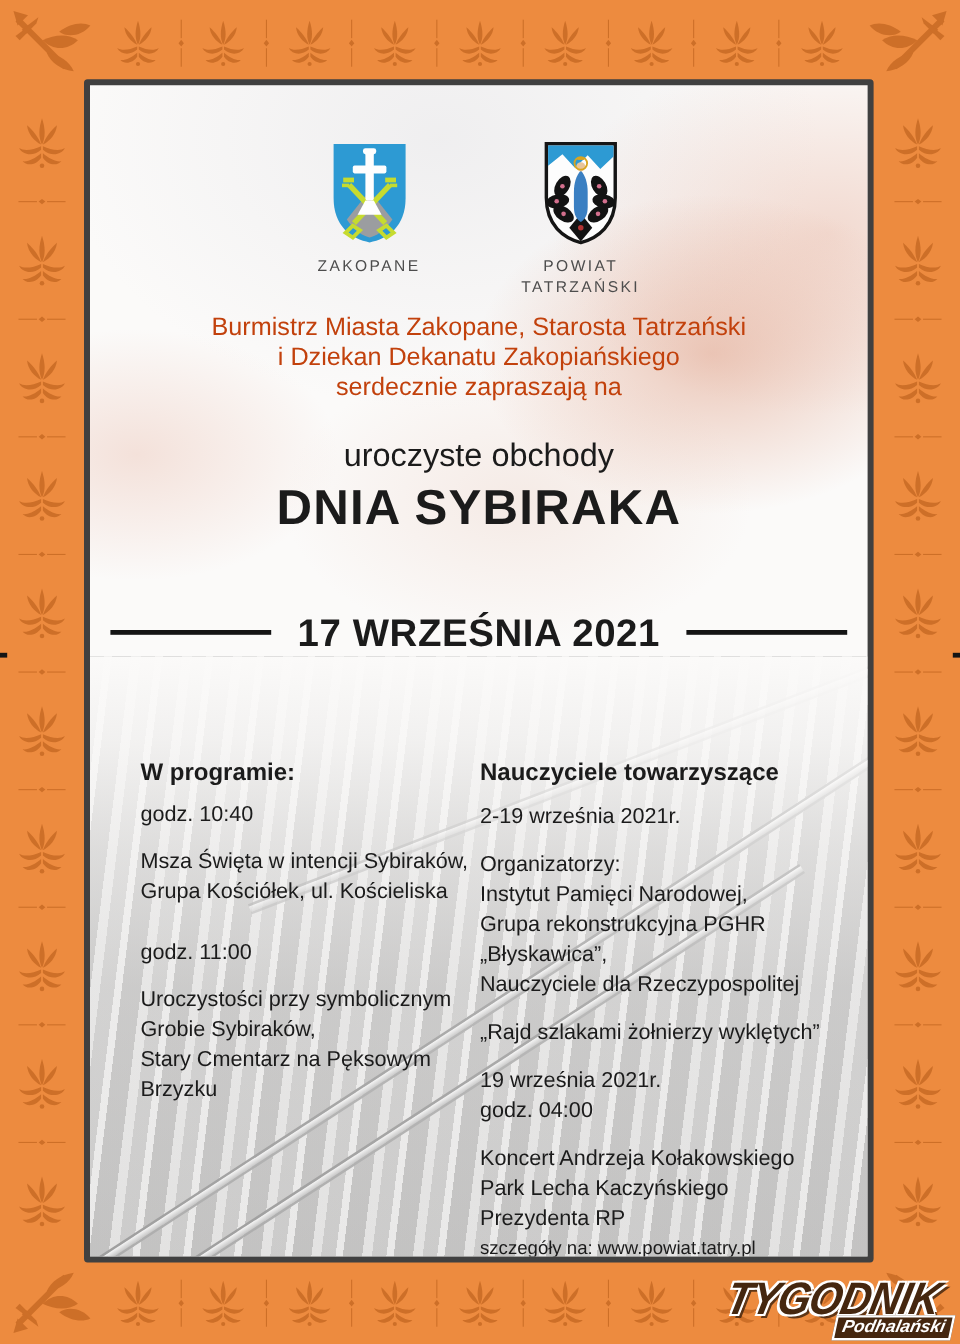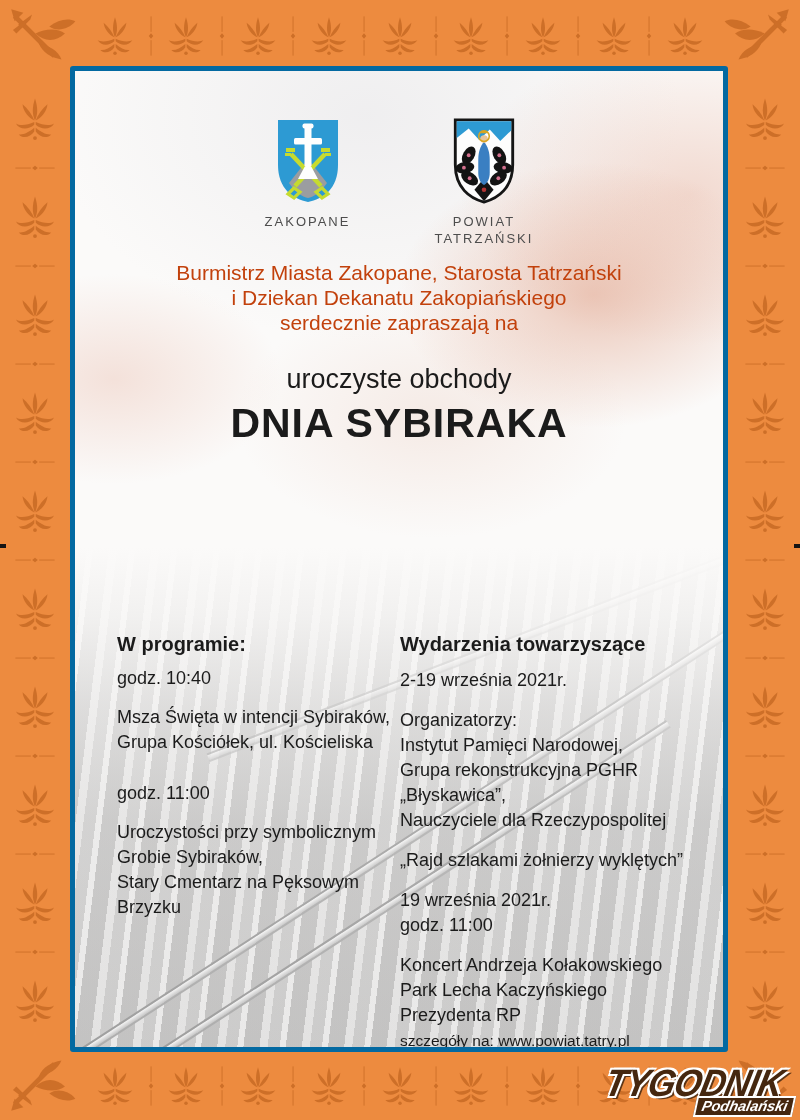--- a/index.html
+++ b/index.html
@@ -25,21 +25,21 @@
   .orn-col .orn-s { transform:rotate(90deg); }
   .sprig { position:absolute; width:78px; height:78px; fill:#CD6F28; z-index:0; }
   .sprig.tl { left:6px;  top:4px; }
   .sprig.tr { right:6px; top:4px; transform:scaleX(-1); }
   .sprig.bl { left:6px;  top:1038px; transform:scaleY(-1); }
   .sprig.br { right:6px; top:1038px; transform:rotate(180deg); }
 
   
   .panel {
     position:absolute; left:70px; top:66px; width:658px; height:986px;
-    background:#FBFAF9; border:5px solid #0369a1; border-radius:3px;
+    background:#FBFAF9; border:5px solid #404040; border-radius:3px;
     overflow:hidden; z-index:1;
   }
   .flag {
     position:absolute; left:0; top:0; right:0; height:560px; pointer-events:none;
     background:
       radial-gradient(280px 190px at 80% 40%, rgba(220,150,122,.50), rgba(220,150,122,0) 70%),
       radial-gradient(320px 210px at 95% 22%, rgba(231,178,158,.45), rgba(231,178,158,0) 72%),
       radial-gradient(240px 150px at 6% 55%, rgba(236,198,184,.48), rgba(236,198,184,0) 70%),
       radial-gradient(260px 160px at 55% 62%, rgba(234,205,192,.35), rgba(234,205,192,0) 75%),
       radial-gradient(420px 300px at 45% 8%, rgba(212,212,218,.30), rgba(212,212,218,0) 75%);
@@ -442,45 +442,50 @@
 TATRZAŃSKI</div>
         </div>
       </div>
 
       <p class="intro">Burmistrz Miasta Zakopane, Starosta Tatrzański
 i Dziekan Dekanatu Zakopiańskiego
 serdecznie zapraszają na</p>
       <div class="subtitle">uroczyste obchody</div>
       <h1 class="title">DNIA SYBIRAKA</h1>
 
+      <div class="date-row">
+        <div class="date-line"></div>
+        <div class="date-text">17 WRZEŚNIA 2021</div>
+        <div class="date-line"></div>
+      </div>
     </div>
 
     <div class="cols">
       <div class="col-left">
         <div class="col-header">W programie:</div>
         <div class="entry-time">godz. 10:40</div>
         <div class="entry-desc">Msza Święta w intencji Sybiraków,
 Grupa Kościółek, ul. Kościeliska</div>
         <div class="entry-time">godz. 11:00</div>
         <div class="entry-desc">Uroczystości przy symbolicznym
 Grobie Sybiraków,
 Stary Cmentarz na Pęksowym
 Brzyzku</div>
       </div>
       <div class="col-right">
-        <div class="col-header">Wydarzenia towarzyszące</div>
+        <div class="col-header">Nauczyciele towarzyszące</div>
         <div class="ev-block">2-19 września 2021r.</div>
         <div class="ev-block">Organizatorzy:
 Instytut Pamięci Narodowej,
 Grupa rekonstrukcyjna PGHR
 „Błyskawica”,
 Nauczyciele dla Rzeczypospolitej</div>
         <div class="ev-block">„Rajd szlakami żołnierzy wyklętych”</div>
         <div class="ev-block">19 września 2021r.
-godz. 11:00</div>
+godz. 04:00</div>
         <div class="ev-block" style="margin-bottom:4px">Koncert Andrzeja Kołakowskiego
 Park Lecha Kaczyńskiego
 Prezydenta RP</div>
         <div class="ev-details">szczegóły na: www.powiat.tatry.pl</div>
       </div>
     </div>
   </div>
 
   <div class="logo">
     <span class="logo-main">TYGODNIK</span>

